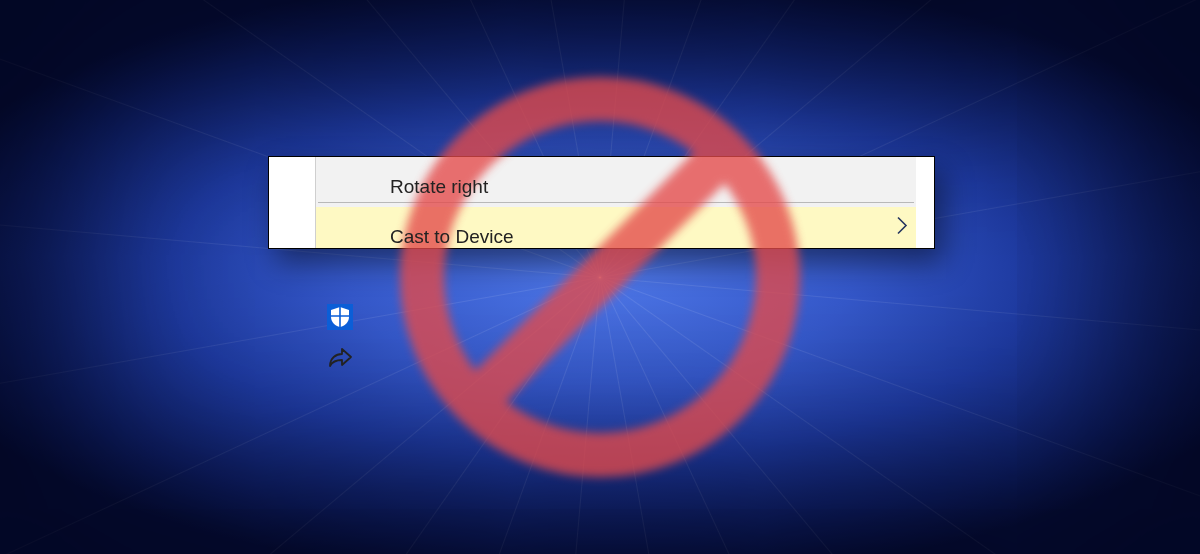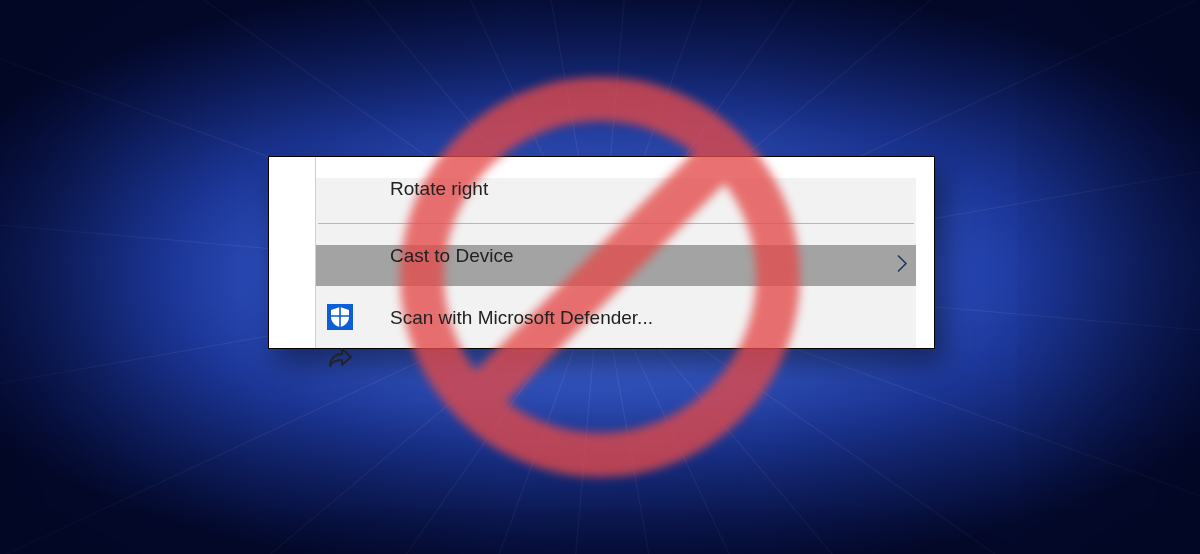--- a/index.html
+++ b/index.html
@@ -80,38 +80,37 @@
     position: absolute;
     right: 0;
     top: 0;
     bottom: 0;
     width: 18px;
     background: #fff;
   }
   .item {
     position: relative;
     display: flex;
-    align-items: flex-start;
+    align-items: flex-end;
     height: 41px;
     font-size: 19px;
     color: #222;
     padding-left: 74px; 
-    margin-top: 21px;
   }
   .item .label {
     position: relative;
     z-index: 2;
   }
   .sep {
     height: 1px;
     background: #b8b8b8;
     margin: 4px 2px 4px 2px;
   }
   .item.hover {
-    background: #a3a3a3;
+    background: #fef9c3;
   }
   .item.hover::before {
     
     content: "";
     position: absolute;
     right: -6px;
     top: 0;
     bottom: 0;
     width: 6px;
     background: #ffffff;
@@ -193,23 +192,20 @@
 
       <div class="item hover">
         <span class="label">Cast to Device</span>
         <span class="submenu-arrow">
           <svg width="11" height="18" viewBox="0 0 11 18">
             <path d="M1 1 L9 9 L1 17" fill="none" stroke="#25355f" stroke-width="1.6"></path>
           </svg>
         </span>
       </div>
 
-      <div class="item">
-        <span class="label">Scan with Microsoft Defender...</span>
-      </div>
 
 
     </div>
 
     <span class="row-icon" style="left:58px; top:147px;">
       <svg width="26" height="26" viewBox="0 0 26 26">
         <rect x="0" y="0" width="26" height="26" fill="#0b5ed7"></rect>
         <path d="M13 3 L22 6 V13 C22 18 18 22 13 23 C8 22 4 18 4 13 V6 Z" fill="#ffffff"></path>
         <path d="M13 3 L13 23 M4 12 L22 12" stroke="#0b5ed7" stroke-width="1.6" fill="none"></path>
       </svg>

